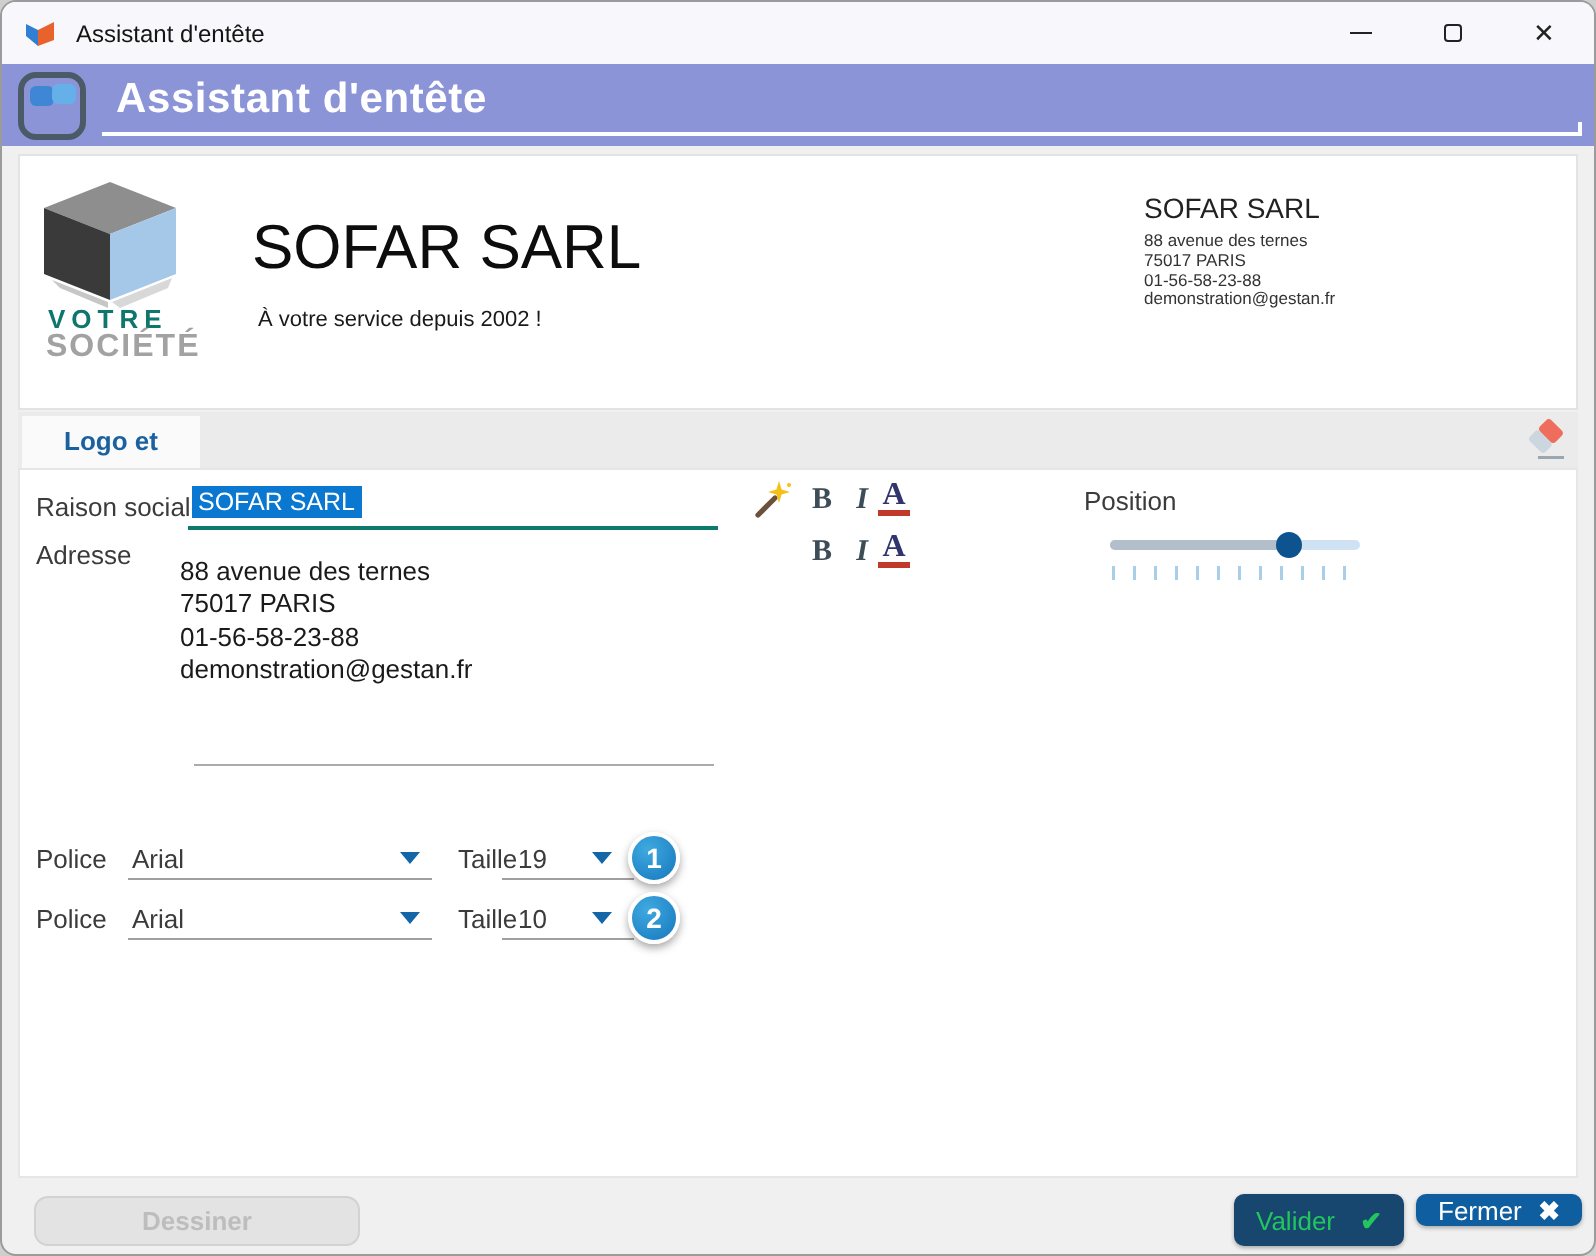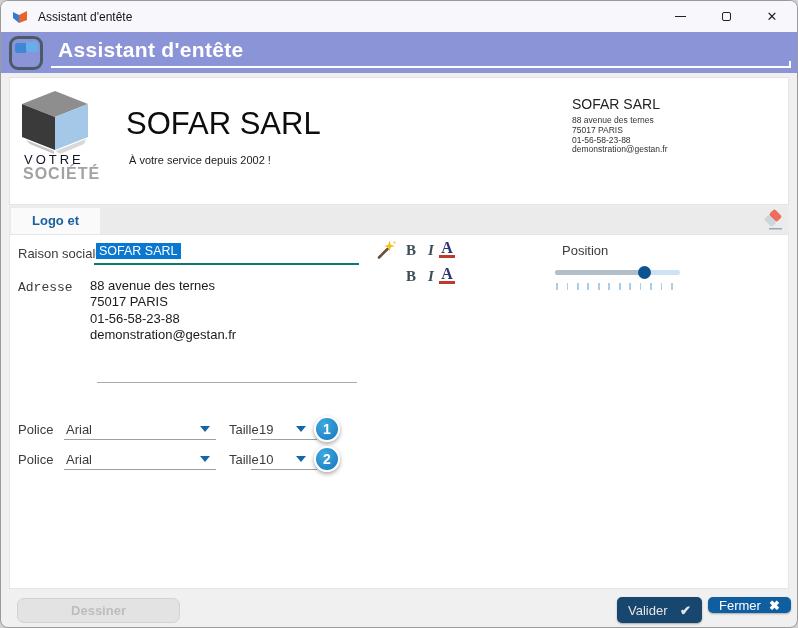--- a/index.html
+++ b/index.html
@@ -22,21 +22,21 @@
   .band { position:absolute; left:0; top:31px; width:100%; height:41px; background:#8c94d8; }
   .band-ico { position:absolute; left:8px; top:4px; width:34px; height:34px; border:3px solid #4b5a67; border-radius:9px; }
   .band-ico .r1 { position:absolute; left:3px; top:4px; width:12px; height:10px; background:#3f86d5; border-radius:3px; }
   .band-ico .r2 { position:absolute; left:14px; top:3px; width:12px; height:10px; background:#65b0e9; border-radius:3px; }
   .band-title { position:absolute; left:57px; top:6px; font-size:21px; font-weight:bold; color:#fff; letter-spacing:.3px; }
   .band-line { position:absolute; left:50px; bottom:5px; width:740px; height:2px; background:#fff; }
   .band-line::after { content:""; position:absolute; right:0; bottom:0; width:2px; height:7px; background:#fff; }
   
   .preview { position:absolute; left:8px; top:76px; width:780px; height:128px; background:#fff; border:1px solid #e3e3e3; }
   .cube { position:absolute; left:10px; top:12px; }
-  .logo-votre { position:absolute; left:14px; top:74px; font-size:13px; font-weight:normal; letter-spacing:3px; color:#0f172a; }
+  .logo-votre { position:absolute; left:14px; top:74px; font-size:13px; font-weight:bold; letter-spacing:3px; color:#0f766e; }
   .logo-societe { position:absolute; left:13px; top:87px; font-size:16px; font-weight:bold; letter-spacing:1px; color:#a2a2a2; }
   .pv-company { position:absolute; left:116px; top:28px; font-size:31px; color:#0d0d0d; white-space:nowrap; }
   .pv-slogan { position:absolute; left:119px; top:76px; font-size:11px; color:#1a1a1a; }
   .pv-addr-name { position:absolute; left:562px; top:18px; font-size:14px; color:#222; }
   .pv-addr-lines { position:absolute; left:562px; top:38px; font-size:8.5px; line-height:9.8px; color:#333; white-space:pre-line; }
   
   .tabstrip { position:absolute; left:8px; top:205px; width:780px; height:28px; background:#ebebeb; }
   .tab { position:absolute; top:2px; height:26px; line-height:26px; text-align:center; font-size:13px; font-weight:600; cursor:default; }
   .tab-inactive { left:2px; width:89px; background:#fafafa; color:#19619f; }
   .tab-active { left:93px; width:87px; background:#00589c; color:#fff; }
@@ -65,21 +65,21 @@
   .dd-arrow { position:absolute; width:0; height:0; border-left:5px solid transparent; border-right:5px solid transparent; border-top:6px solid #1566a7; }
   .dd-line { position:absolute; height:1px; background:#9f9f9f; }
   .badge { position:absolute; width:26px; height:26px; border-radius:50%;
            background:radial-gradient(circle at 35% 30%, #3fa9e0, #1577bd);
            border:2px solid #fff; box-shadow:0 2px 4px rgba(0,0,0,.35);
            color:#fff; font-weight:bold; font-size:14px;
            display:flex; align-items:center; justify-content:center; }
   
   .btn { position:absolute; border-radius:5px; font-size:13px; display:flex; align-items:center; justify-content:space-between; padding:0 11px; cursor:default;text-align:center; }
   .btn-disabled { left:16px; top:597px; width:163px; height:25px; background:#e3e3e3; border:1px solid #d2d2d2; color:#bdbdbd; font-weight:bold; justify-content:center; border-radius:7px; }
-  .btn-valider { left:616px; top:596px; width:85px; height:26px; background:#17466f; color:#e5e5e5; box-shadow:0 1px 2px rgba(0,0,0,.3); }
+  .btn-valider { left:616px; top:596px; width:85px; height:26px; background:#17466f; color:#22c55e; box-shadow:0 1px 2px rgba(0,0,0,.3); }
   .btn-fermer { left:707px; top:596px; width:83px; height:16px; background:#0f5fa0; color:#fff; box-shadow:0 1px 2px rgba(0,0,0,.3); }
   .btn .ico { font-size:13px; font-weight:bold; }
 </style>
 </head>
 <body>
 
 <div class="window">
 
   <div class="titlebar">
     <svg class="app-ico" viewBox="0 0 18 18">
@@ -153,29 +153,29 @@
       <circle cx="18.5" cy="2.5" r="1" fill="#f5c01a"></circle>
     </svg>
     <div class="fmt fmt-b" style="left:392px; top:7px;">B</div>
     <div class="fmt fmt-i" style="left:412px; top:7px;">I</div>
     <div class="fmt fmt-a" style="left:429px; top:5px;">A</div>
 
     <div class="fmt fmt-b" style="left:392px; top:33px;">B</div>
     <div class="fmt fmt-i" style="left:412px; top:33px;">I</div>
     <div class="fmt fmt-a" style="left:429px; top:31px;">A</div>
 
-    <div class="lbl" style="left:552px; top:8px;">Position</div>
+    <div class="lbl" style="left:532px; top:8px;">Position</div>
     <div class="slider" style="--pct: 72%;">
       <div class="track"></div>
       <div class="fill"></div>
       <div class="thumb"></div>
     </div>
     <div class="ticks"></div>
 
-    <div class="lbl" style="left:8px; top:45px;font-family:Liberation Mono, monospace;">Adresse</div>
+    <div class="lbl" style="left:8px; top:35px;">Adresse</div>
     <div class="adresse-value">88 avenue des ternes
 75017 PARIS
 01-56-58-23-88
 demonstration@gestan.fr</div>
     <div class="field-line"></div>
 
     <div class="lbl" style="left:8px; top:187px;">Police</div>
     <div class="dd-value" style="left:56px; top:187px;">Arial</div>
     <div class="dd-arrow" style="left:190px; top:191px;"></div>
     <div class="dd-line" style="left:54px; top:204px; width:152px;"></div>

